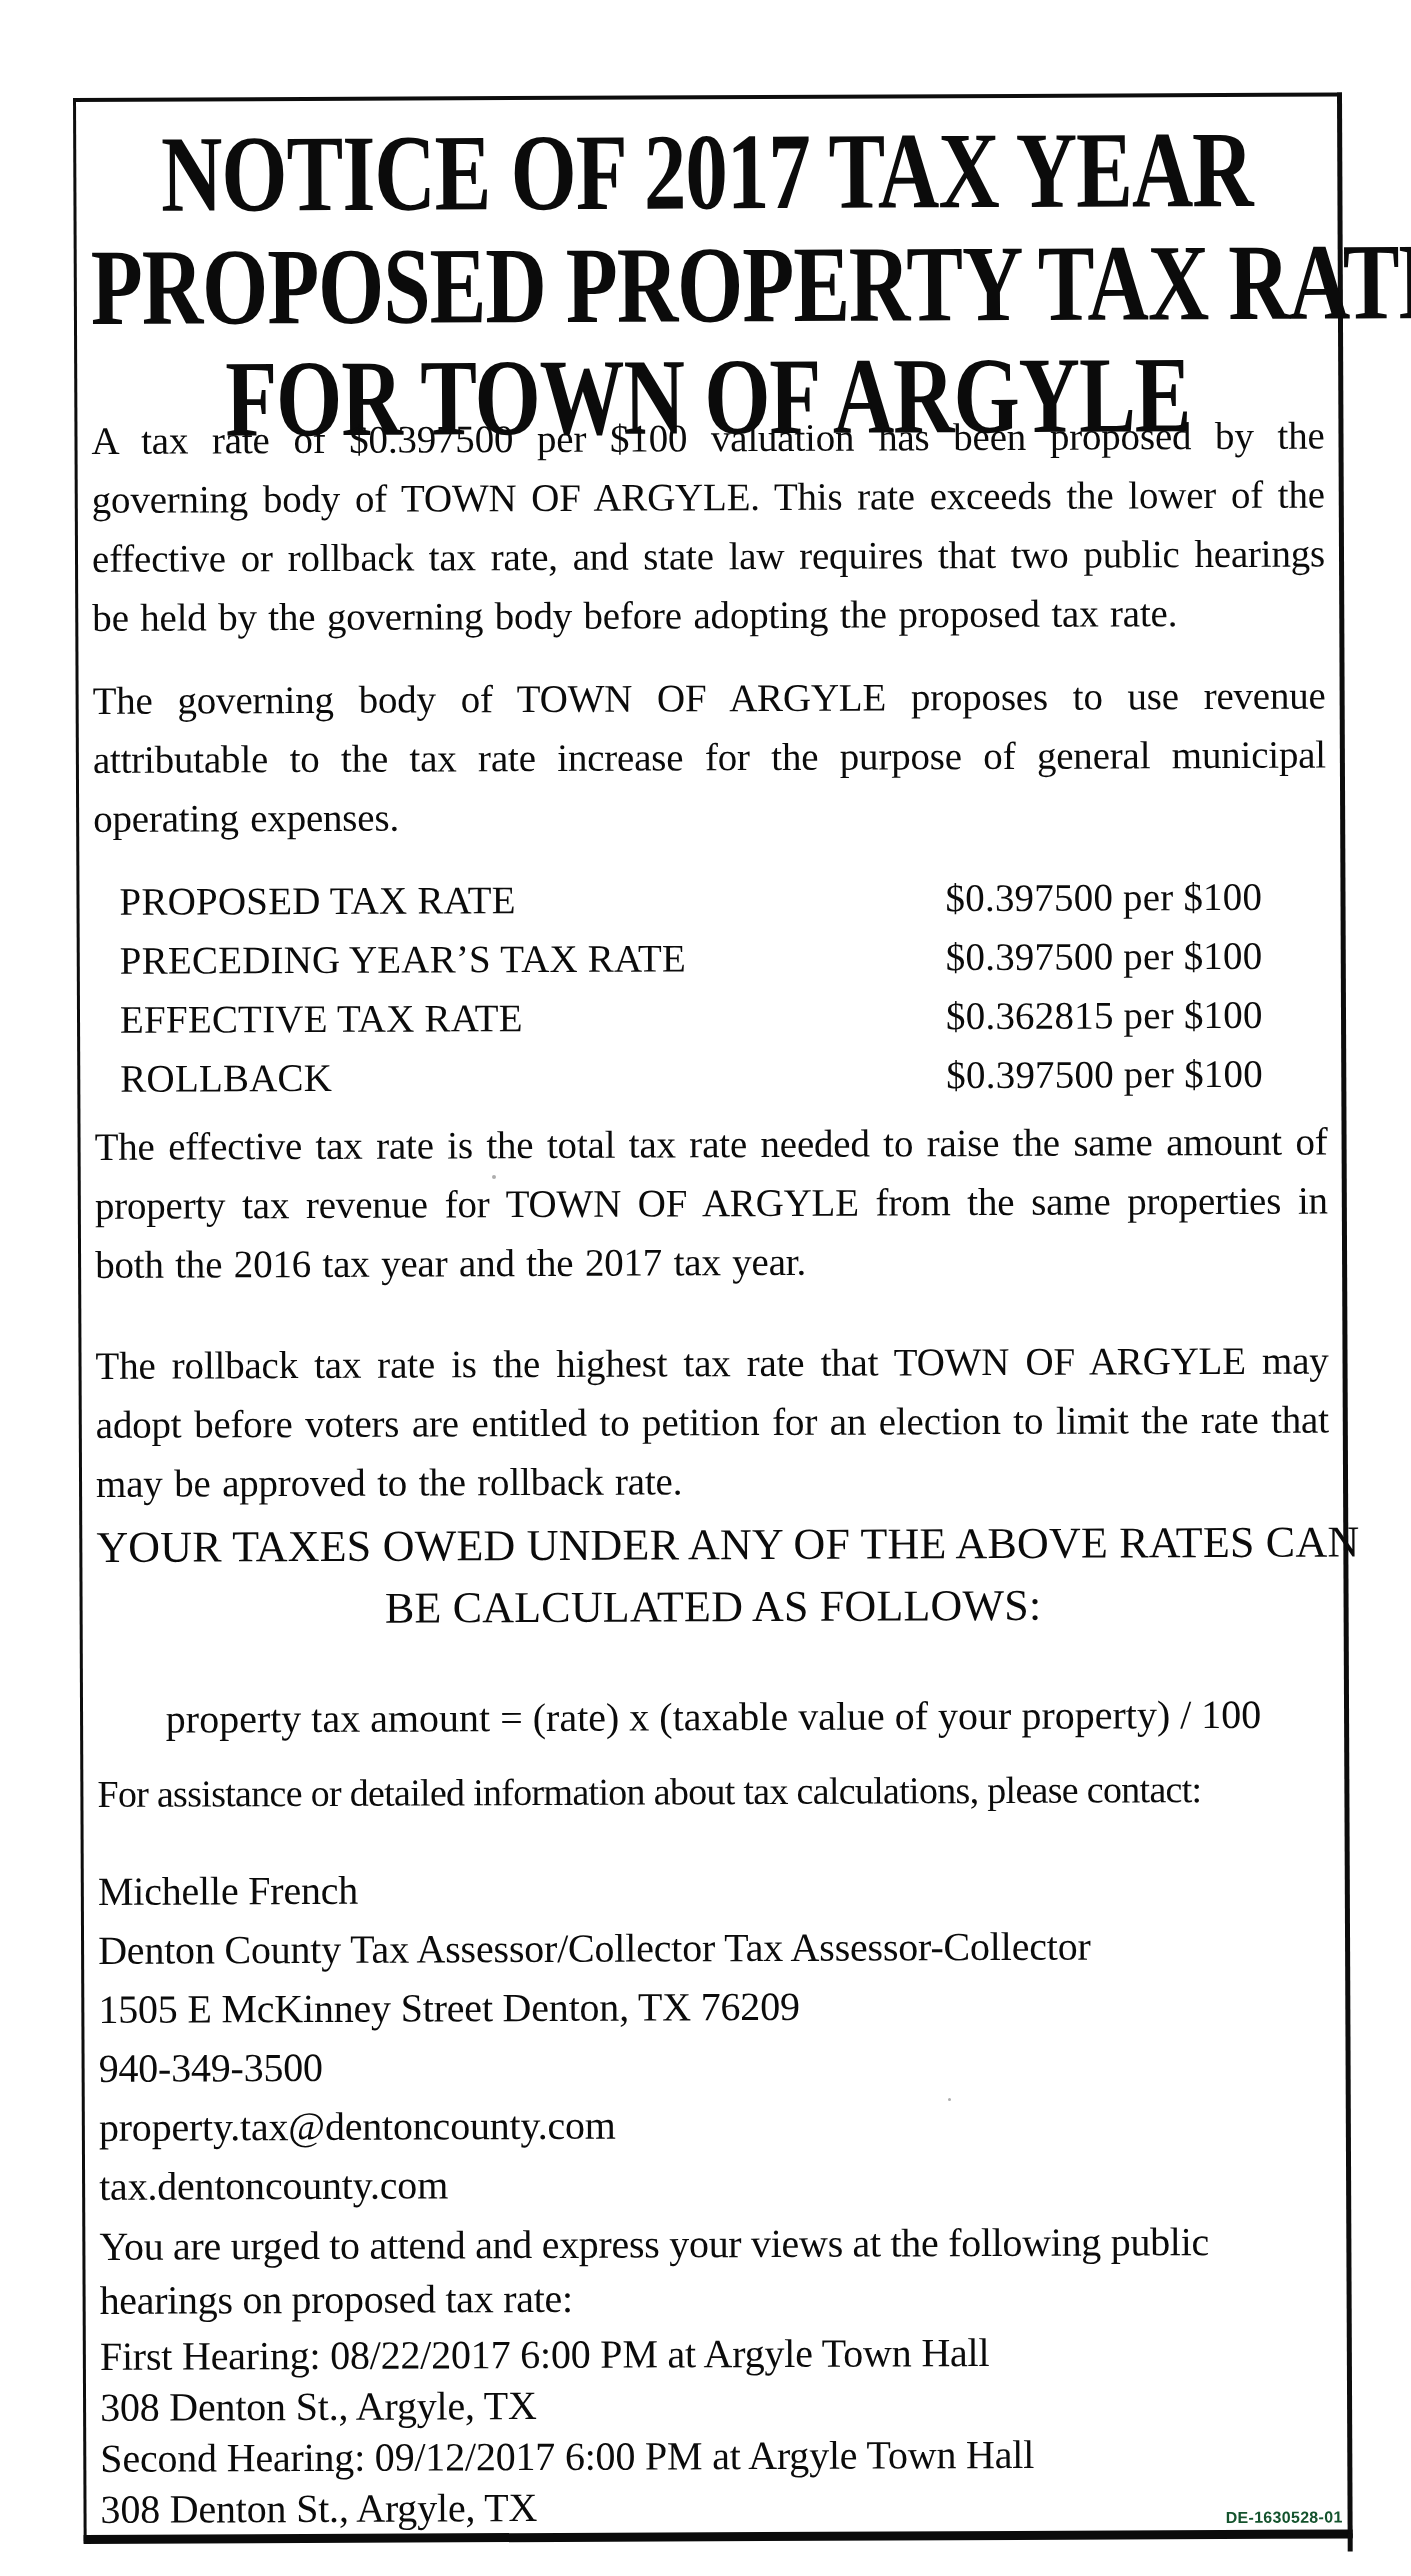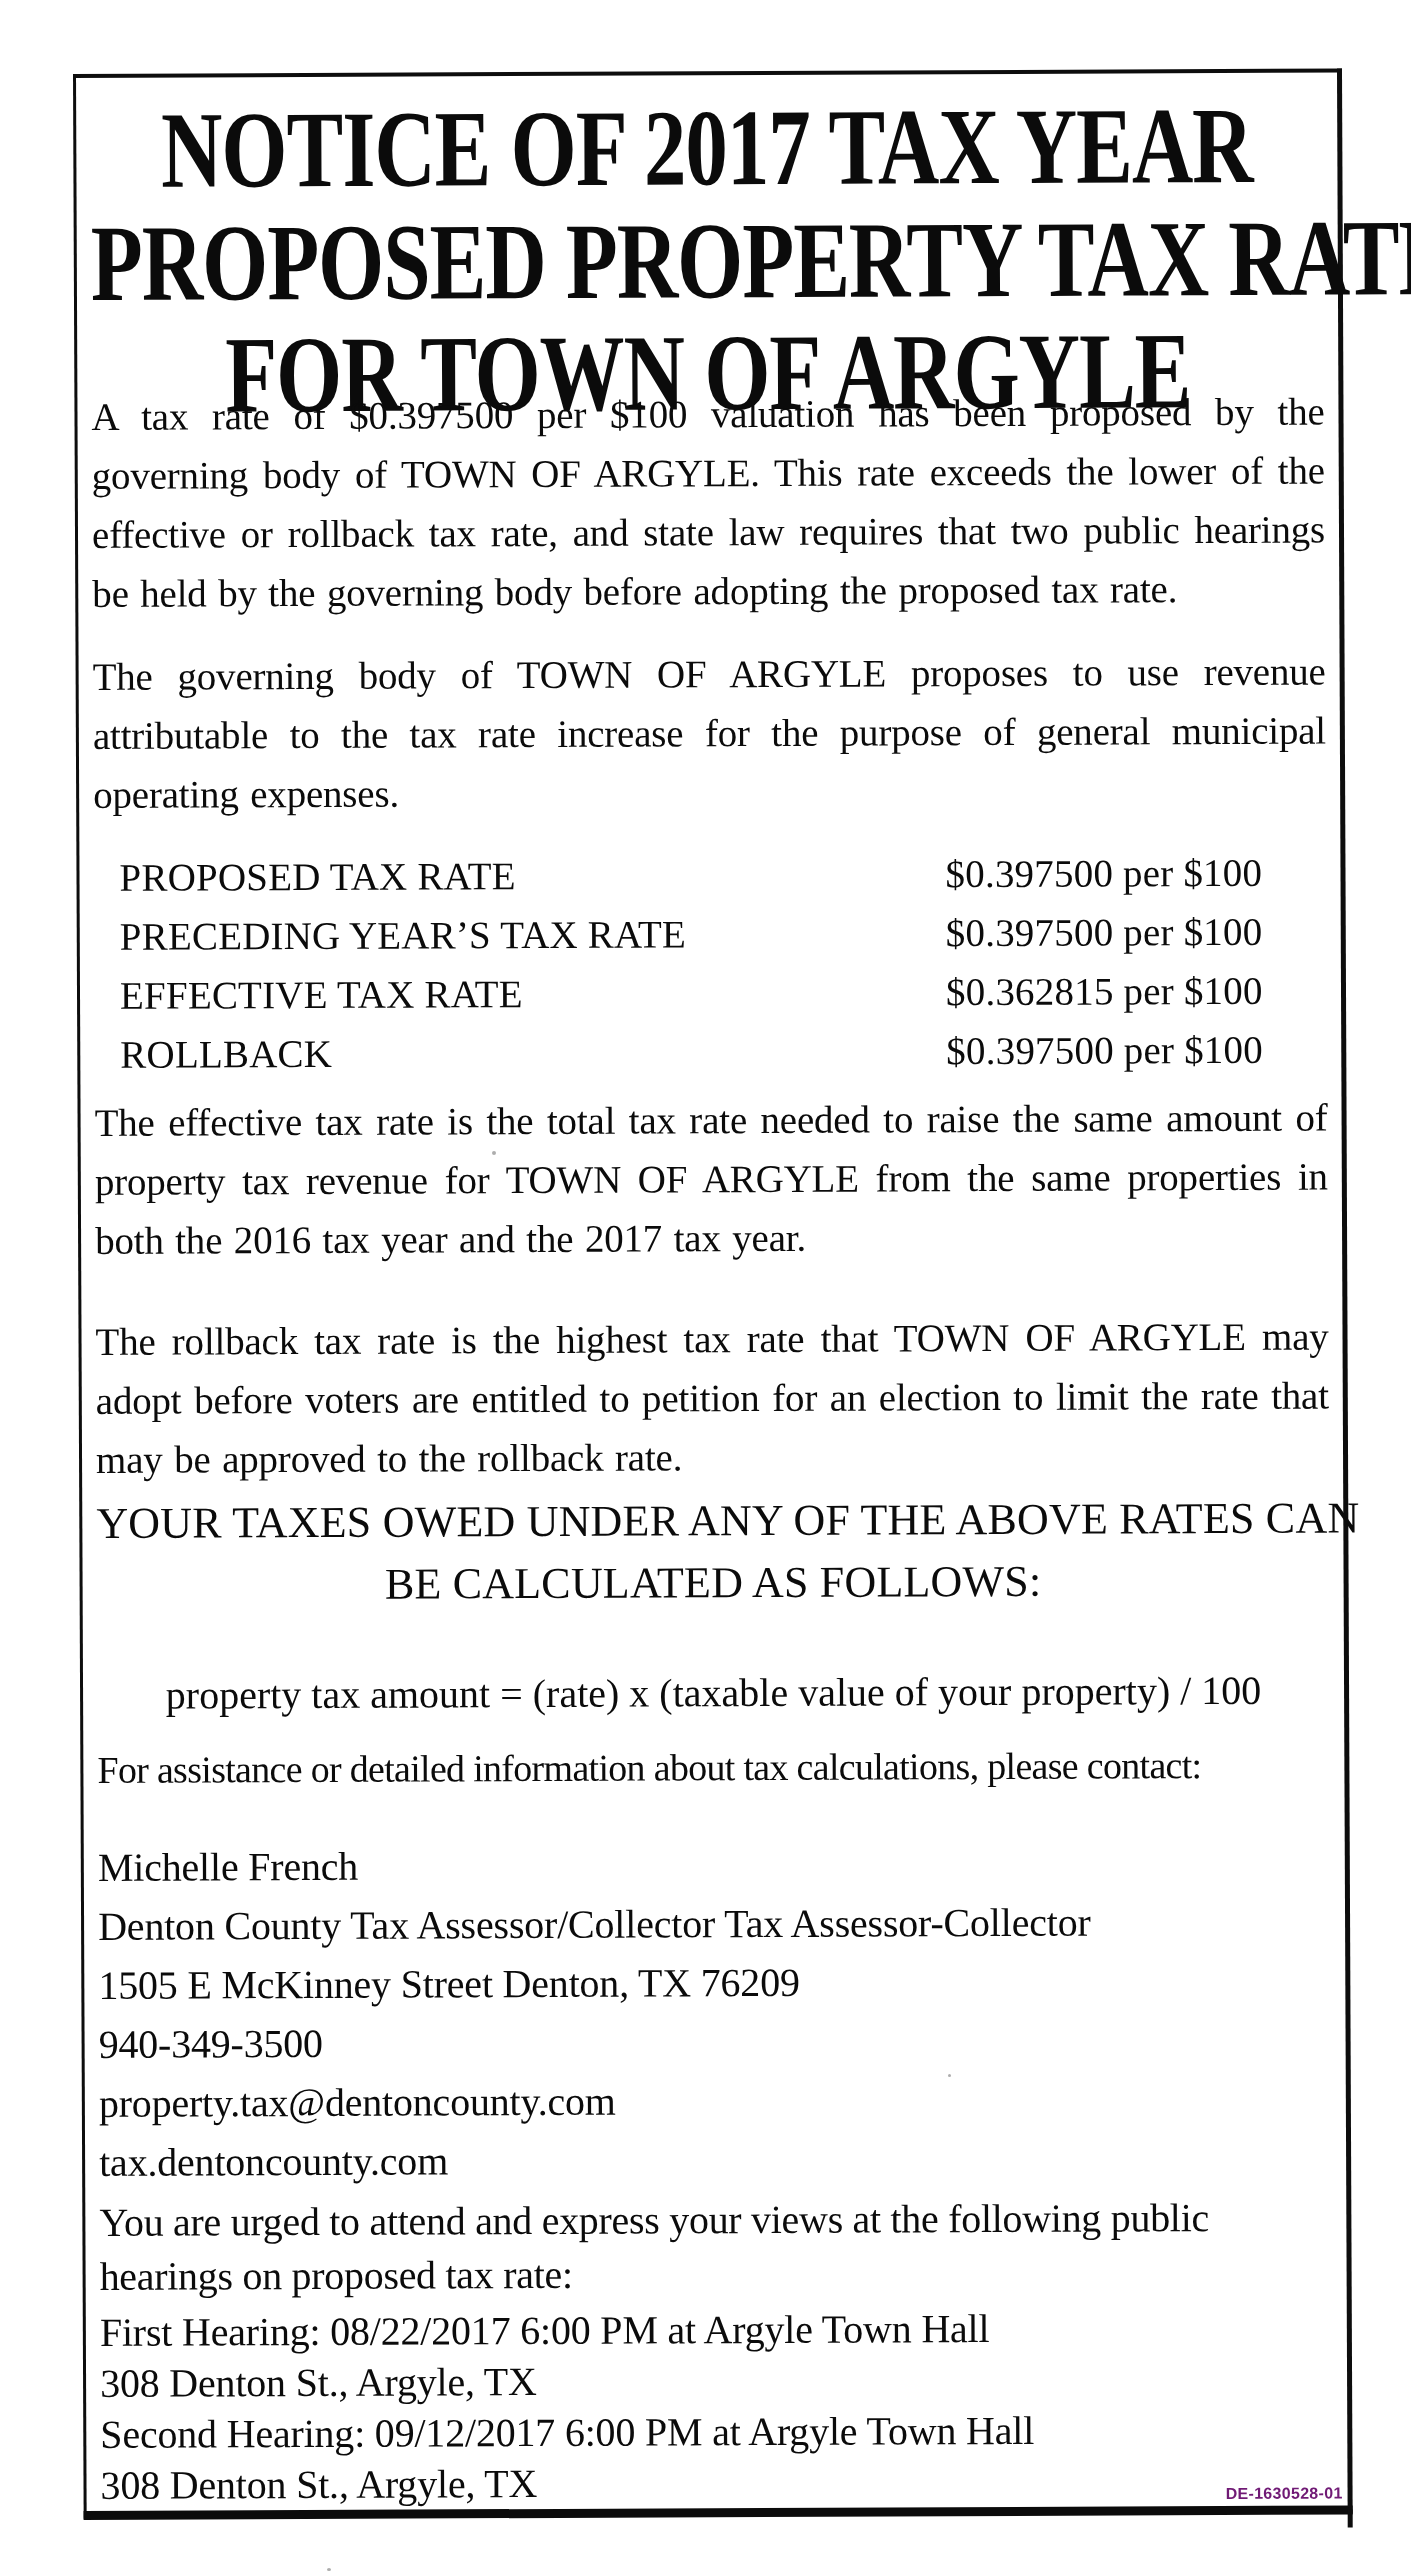--- a/index.html
+++ b/index.html
@@ -7,20 +7,21 @@
     width: 1412px; height: 2576px;
     background: #ffffff;
     font-family: "Liberation Serif", "DejaVu Serif", serif;
     color: #0b0b0b;
     overflow: hidden;
   }
   .page {
     position: relative;
     width: 1412px; height: 2284px;
     background: #ffffff;
+    margin-top: 24px;
   }
   .notice-box {
     position: absolute;
     left: 73px; top: 74px;
     width: 1261px; height: 2433px;
     border-top: 4px solid #0d0d0d;
     border-left: 3px solid #0d0d0d;
     border-right: 5px solid #0d0d0d;
     border-bottom: 9px solid #0b0b0b;
     transform: rotate(-0.25deg);
@@ -96,21 +97,21 @@
     font-size: 40px; line-height: 54px;
     white-space: nowrap;
     letter-spacing: -0.3px;
   }
   .notice-code {
     position: absolute;
     right: 5px; bottom: 3px;
     font-family: "Liberation Sans", "DejaVu Sans", sans-serif;
     font-size: 16px; font-weight: 700;
     letter-spacing: 0.3px;
-    color: #701a75;
+    color: #14532d;
   }
 </style>
 </head>
 <body>
 
 <div class="page">
   <div class="notice-box">
 
     <div class="title-line" style="top:16px">NOTICE OF 2017 TAX YEAR</div>
     <div class="title-line" style="top:129px">PROPOSED PROPERTY TAX RATE</div>

